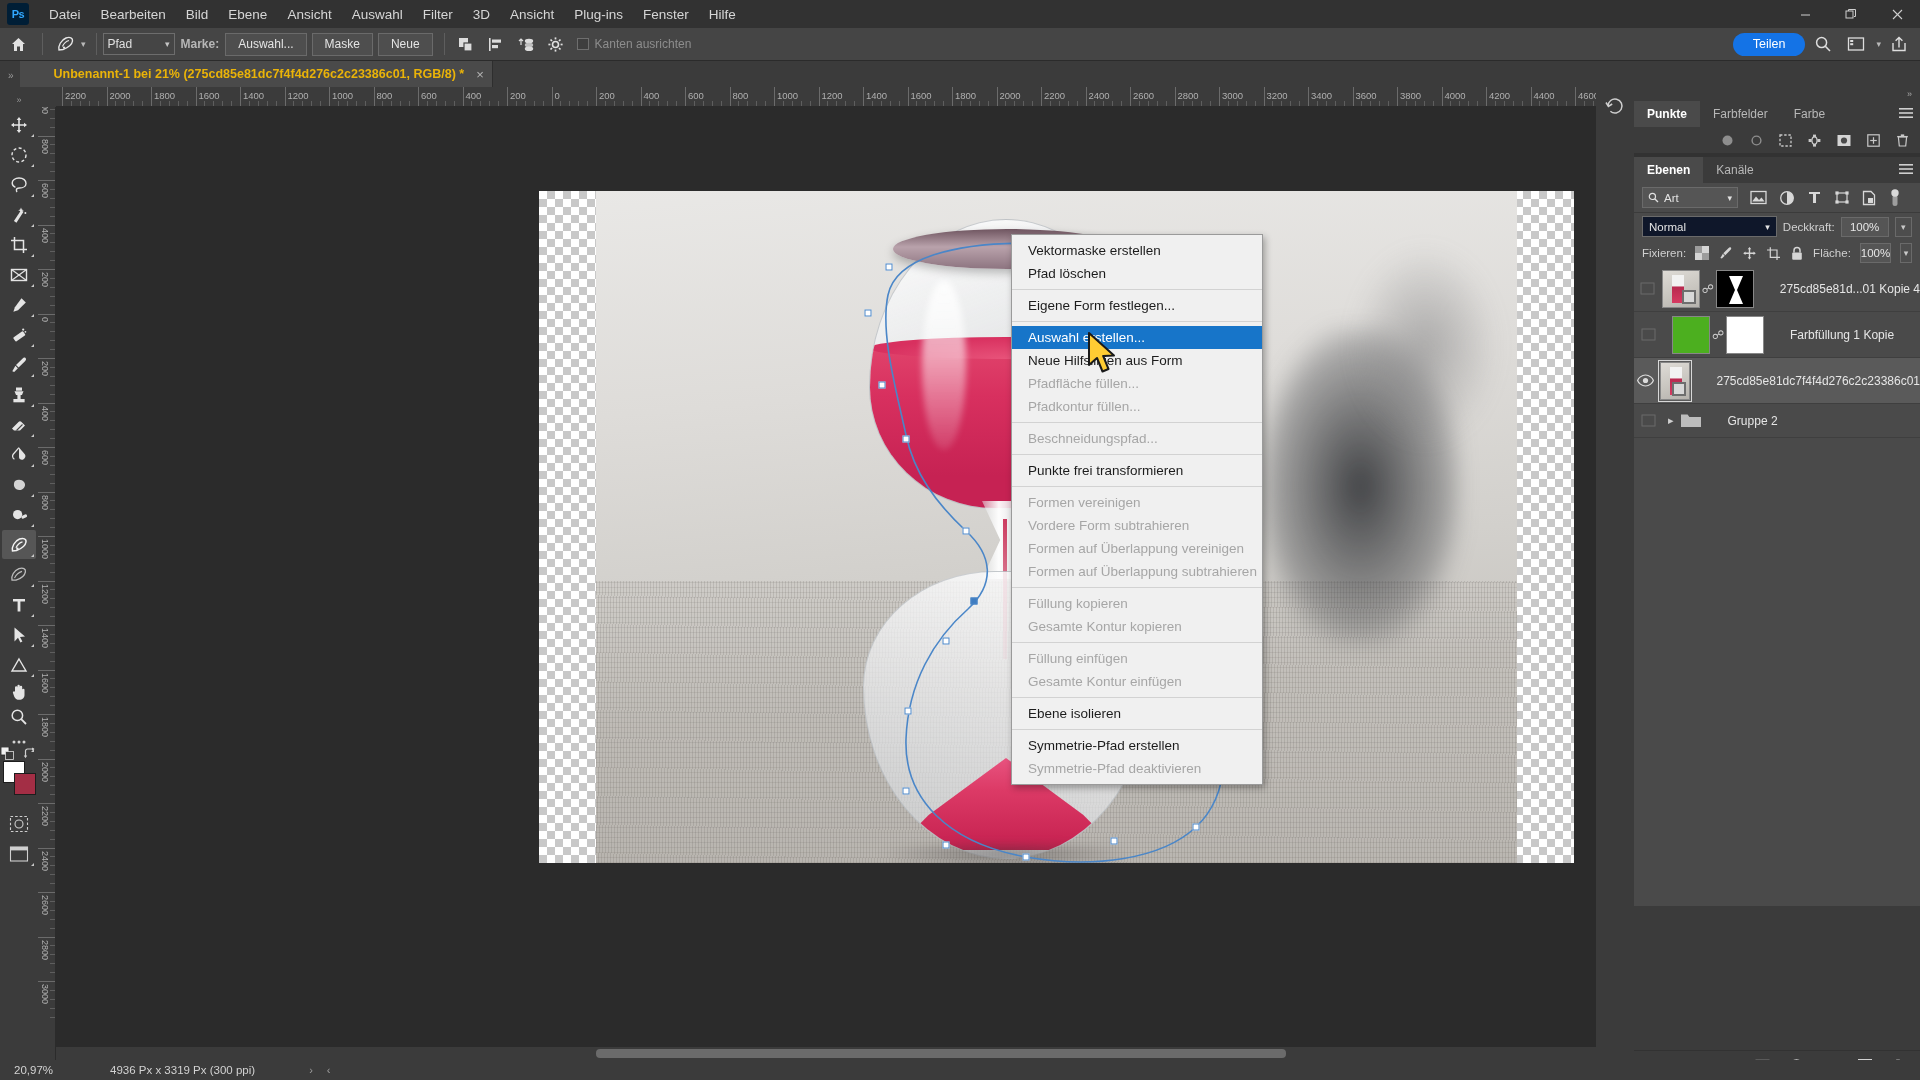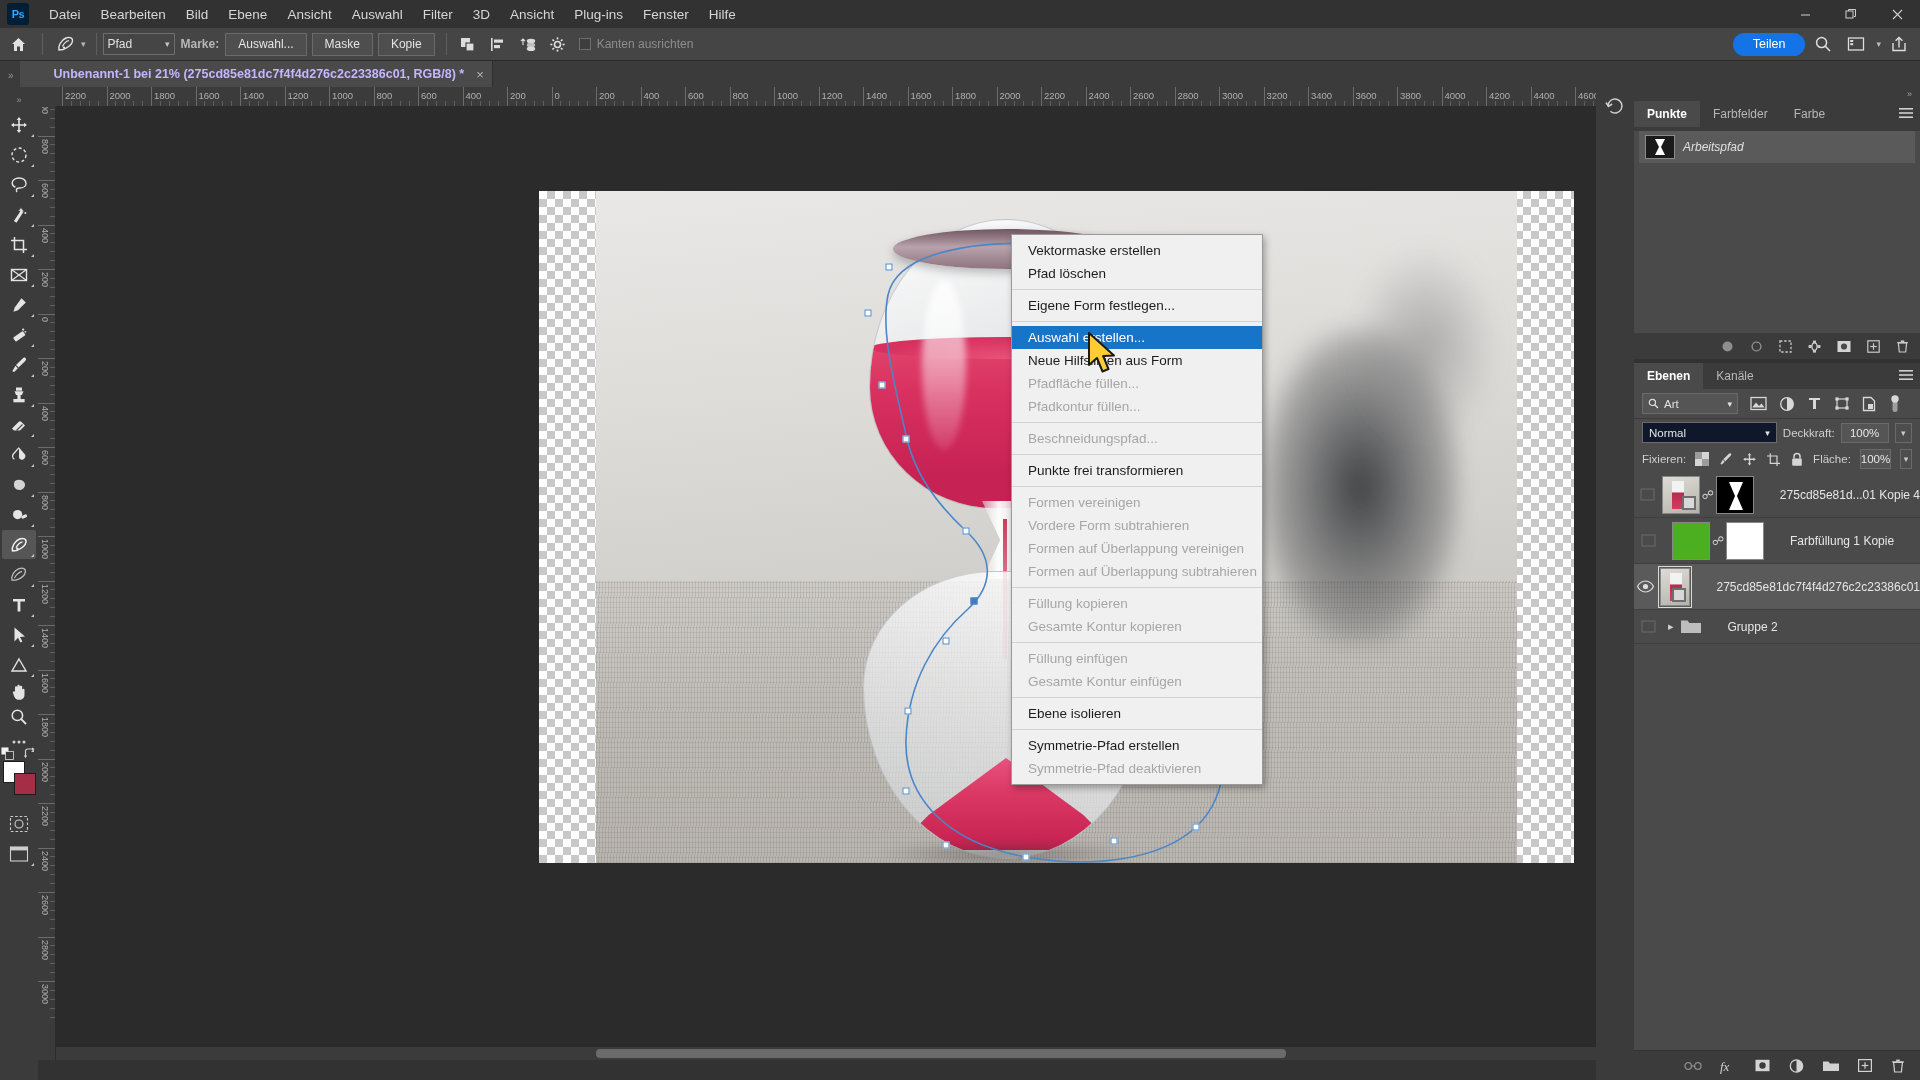--- a/index.html
+++ b/index.html
@@ -71,21 +71,21 @@
   
   .tabbar {
     position: absolute; top: 61px; left: 0; width: 1920px; height: 26px;
     background: #3b3b3b; display: flex; align-items: flex-end;
   }
   .tab-collapse { color: #9a9a9a; font-size: 10px; padding: 0 6px 6px 8px; }
   .doctab {
     background: #4a4a4a; height: 26px; display: flex; align-items: center;
     padding: 0 8px 0 14px; gap: 12px; border-right: 1px solid #2e2e2e;
   }
-  .doctab .title { color: #c4b5fd; font-size: 12.5px; font-weight: bold; white-space: nowrap; padding-left: 20px; }
+  .doctab .title { color: #eab308; font-size: 12.5px; font-weight: bold; white-space: nowrap; padding-left: 20px; }
   .doctab .x { color: #b4b4b4; font-size: 13px; }
 
   
   .toolbar {
     position: absolute; top: 87px; left: 0; width: 38px; height: 993px;
     background: #3b3b3b; display: flex; flex-direction: column; align-items: center;
     padding-top: 4px;
   }
   .tool {
     width: 34px; height: 29px; display: flex; align-items: center; justify-content: center;
@@ -387,21 +387,21 @@
     </div>
     <div class="ob-sep"></div>
     <div class="ob-select">
       <span class="lbl">Pfad</span>
       <span class="cv">▾</span>
     </div>
     <div class="ob-label">Marke:</div>
     <div id="ob-buttons" style="display:flex;align-items:center;">
         <div class="ob-btn">Auswahl...</div>
         <div class="ob-btn">Maske</div>
-        <div class="ob-btn">Kopie</div>
+        <div class="ob-btn">Neue</div>
       </div>
     <div class="ob-sep"></div>
     <div class="ob-iconbtn">
       <svg width="17" height="17" viewBox="0 0 17 17">
         <rect x="2" y="2" width="9" height="9" fill="#dcdcdc"></rect>
         <rect x="7" y="7" width="8" height="8" fill="#dcdcdc" stroke="#454545" stroke-width="1.2"></rect>
       </svg>
     </div>
     <div class="ob-iconbtn">
       <svg width="17" height="17" viewBox="0 0 17 17">
@@ -1119,32 +1119,20 @@
           <div class="ptab">Farbe</div>
         </div>
       <span class="pmenu-btn">
         <svg width="16" height="14" viewBox="0 0 16 14">
           <rect x="1" y="2" width="14" height="1.6" fill="#cfcfcf"></rect>
           <rect x="1" y="6.2" width="14" height="1.6" fill="#cfcfcf"></rect>
           <rect x="1" y="10.4" width="14" height="1.6" fill="#cfcfcf"></rect>
         </svg>
       </span>
     </div>
-    <div class="panel-body" style="height:202px;">
-      <div id="paths-rows">
-          <div class="path-row">
-            <div class="path-thumb">
-              <svg width="16" height="20" viewBox="0 0 16 20">
-                <path d="M3 2 H13 L9 10 L13 18 H3 L7 10 Z" fill="#ffffff"></path>
-              </svg>
-            </div>
-            <div class="path-name">Arbeitspfad</div>
-          </div>
-        </div>
-    </div>
     <div class="paths-footer">
       <span>
         <svg width="15" height="15" viewBox="0 0 15 15">
             <circle cx="7.5" cy="7.5" r="5" fill="#8e8e8e"></circle>
           </svg>
       </span>
       <span>
         <svg width="15" height="15" viewBox="0 0 15 15">
             <circle cx="7.5" cy="7.5" r="4.4" fill="none" stroke="#8e8e8e" stroke-width="1.4"></circle>
           </svg>
@@ -1404,14 +1392,22 @@
       <span>
         <svg width="16" height="16" viewBox="0 0 16 16">
             <path d="M3.6 4.4 H12.4 L11.4 14 H4.6 Z" fill="none" stroke="#d2d2d2" stroke-width="1.2"></path>
             <line x1="2.2" y1="4" x2="13.8" y2="4" stroke="#d2d2d2" stroke-width="1.3"></line>
             <rect x="6.2" y="1.6" width="3.6" height="1.8" fill="#d2d2d2"></rect>
           </svg>
       </span>
     </div>
   </div>
 
+  <div class="statusbar">
+    <span class="sb-zoom">20,97%</span>
+    <span class="sb-size">4936 Px x 3319 Px (300 ppi)</span>
+    <span class="sb-arrows">
+      <span>›</span>
+      <span>‹</span>
+    </span>
+  </div>
 
 </div>
 
 </body></html>

